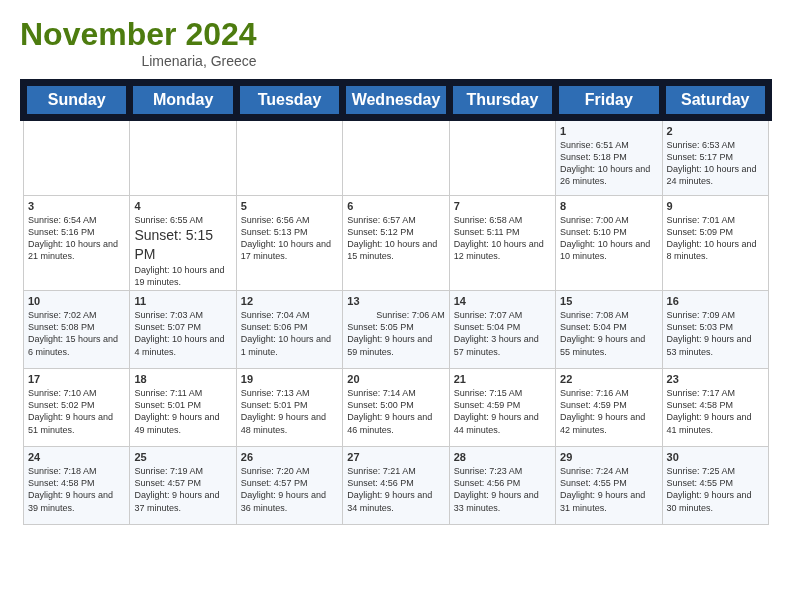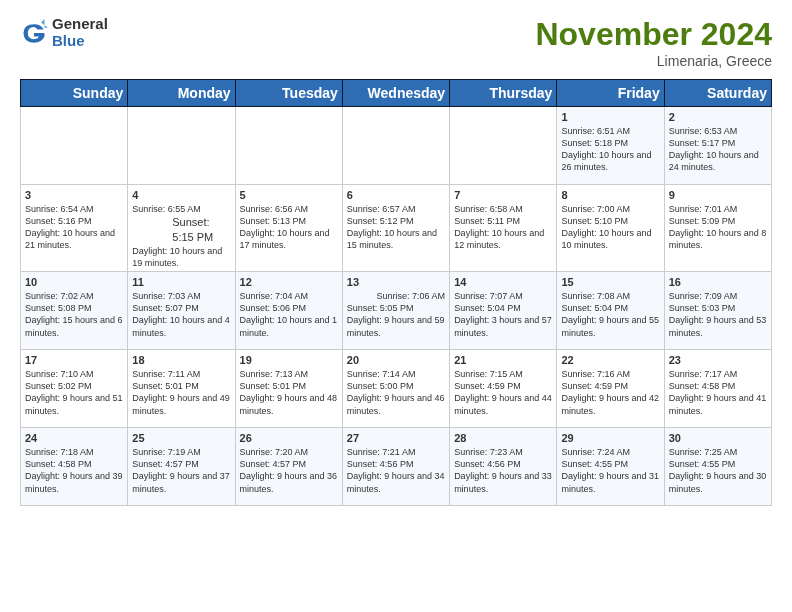--- a/index.html
+++ b/index.html
@@ -58,25 +58,25 @@
       color: #555;
     }
     table {
       width: 100%;
       border-collapse: collapse;
       table-layout: fixed;
     }
     thead tr th {
       background-color: #2e6db4;
       color: #fff;
-      font-size: 14px;
+      font-size: 16px;
       font-weight: bold;
       padding: 5px 4px;
-      text-align: right;
-      border: 1px solid #0f172a;
+      text-align: center;
+      border: 7px solid #0f172a;
     }
     tbody tr td {
       border: 1px solid #ccc;
       vertical-align: top;
       padding: 4px 4px 2px 4px;
       font-size: 9.5px;
       color: #333;
       height: 78px;
       background: #fff;
     }
@@ -91,30 +91,20 @@
     }
     .empty-cell {
       background: #fff !important;
     }
   </style>
 </head>
 <body>
 
 <div class="page">
   <div class="header">
-    <div class="logo">
-      <svg class="logo-icon" viewBox="0 0 32 32" xmlns="http://www.w3.org/2000/svg">
-        <path d="M4 16 Q4 6 16 6 Q24 6 27 12 L20 12 Q18 9 16 9 Q9 9 9 16 Q9 23 16 23 Q20 23 22 20 L16 20 L16 16 L28 16 L28 20 Q25 27 16 27 Q4 27 4 16Z" fill="#2e6db4"></path>
-        <path d="M24 4 L32 10 L28 10 L28 0 Z" fill="#5ba3d9"></path>
-      </svg>
-      <div class="logo-text">
-        <span class="logo-general">General</span>
-        <span class="logo-blue">Blue</span>
-      </div>
-    </div>
     <div class="title-block">
       <div class="month-title">November 2024</div>
       <div class="subtitle">Limenaria, Greece</div>
     </div>
   </div>
 
   <table>
     <thead>
       <tr>
         <th>Sunday</th>
@@ -149,21 +139,21 @@
         <tr>
           <td>
             <span class="day-number">3</span>
             <div style="font-size: 9px; line-height: 1.35;">Sunrise: 6:54 AM</div>
             <div style="font-size: 9px; line-height: 1.35;">Sunset: 5:16 PM</div>
             <div style="font-size: 9px; line-height: 1.35;">Daylight: 10 hours and 21 minutes.</div>
           </td>
           <td>
             <span class="day-number">4</span>
             <div style="font-size: 9px; line-height: 1.35;">Sunrise: 6:55 AM</div>
-            <div style="font-size: 11px; line-height: 1.35; margin-left: 40px;">Sunset: 5:15 PM</div>
+            <div style="font-size: 14px; line-height: 1.35;">Sunset: 5:15 PM</div>
             <div style="font-size: 9px; line-height: 1.35;">Daylight: 10 hours and 19 minutes.</div>
           </td>
           <td>
             <span class="day-number">5</span>
             <div style="font-size: 9px; line-height: 1.35;">Sunrise: 6:56 AM</div>
             <div style="font-size: 9px; line-height: 1.35;">Sunset: 5:13 PM</div>
             <div style="font-size: 9px; line-height: 1.35;">Daylight: 10 hours and 17 minutes.</div>
           </td>
           <td>
             <span class="day-number">6</span>

